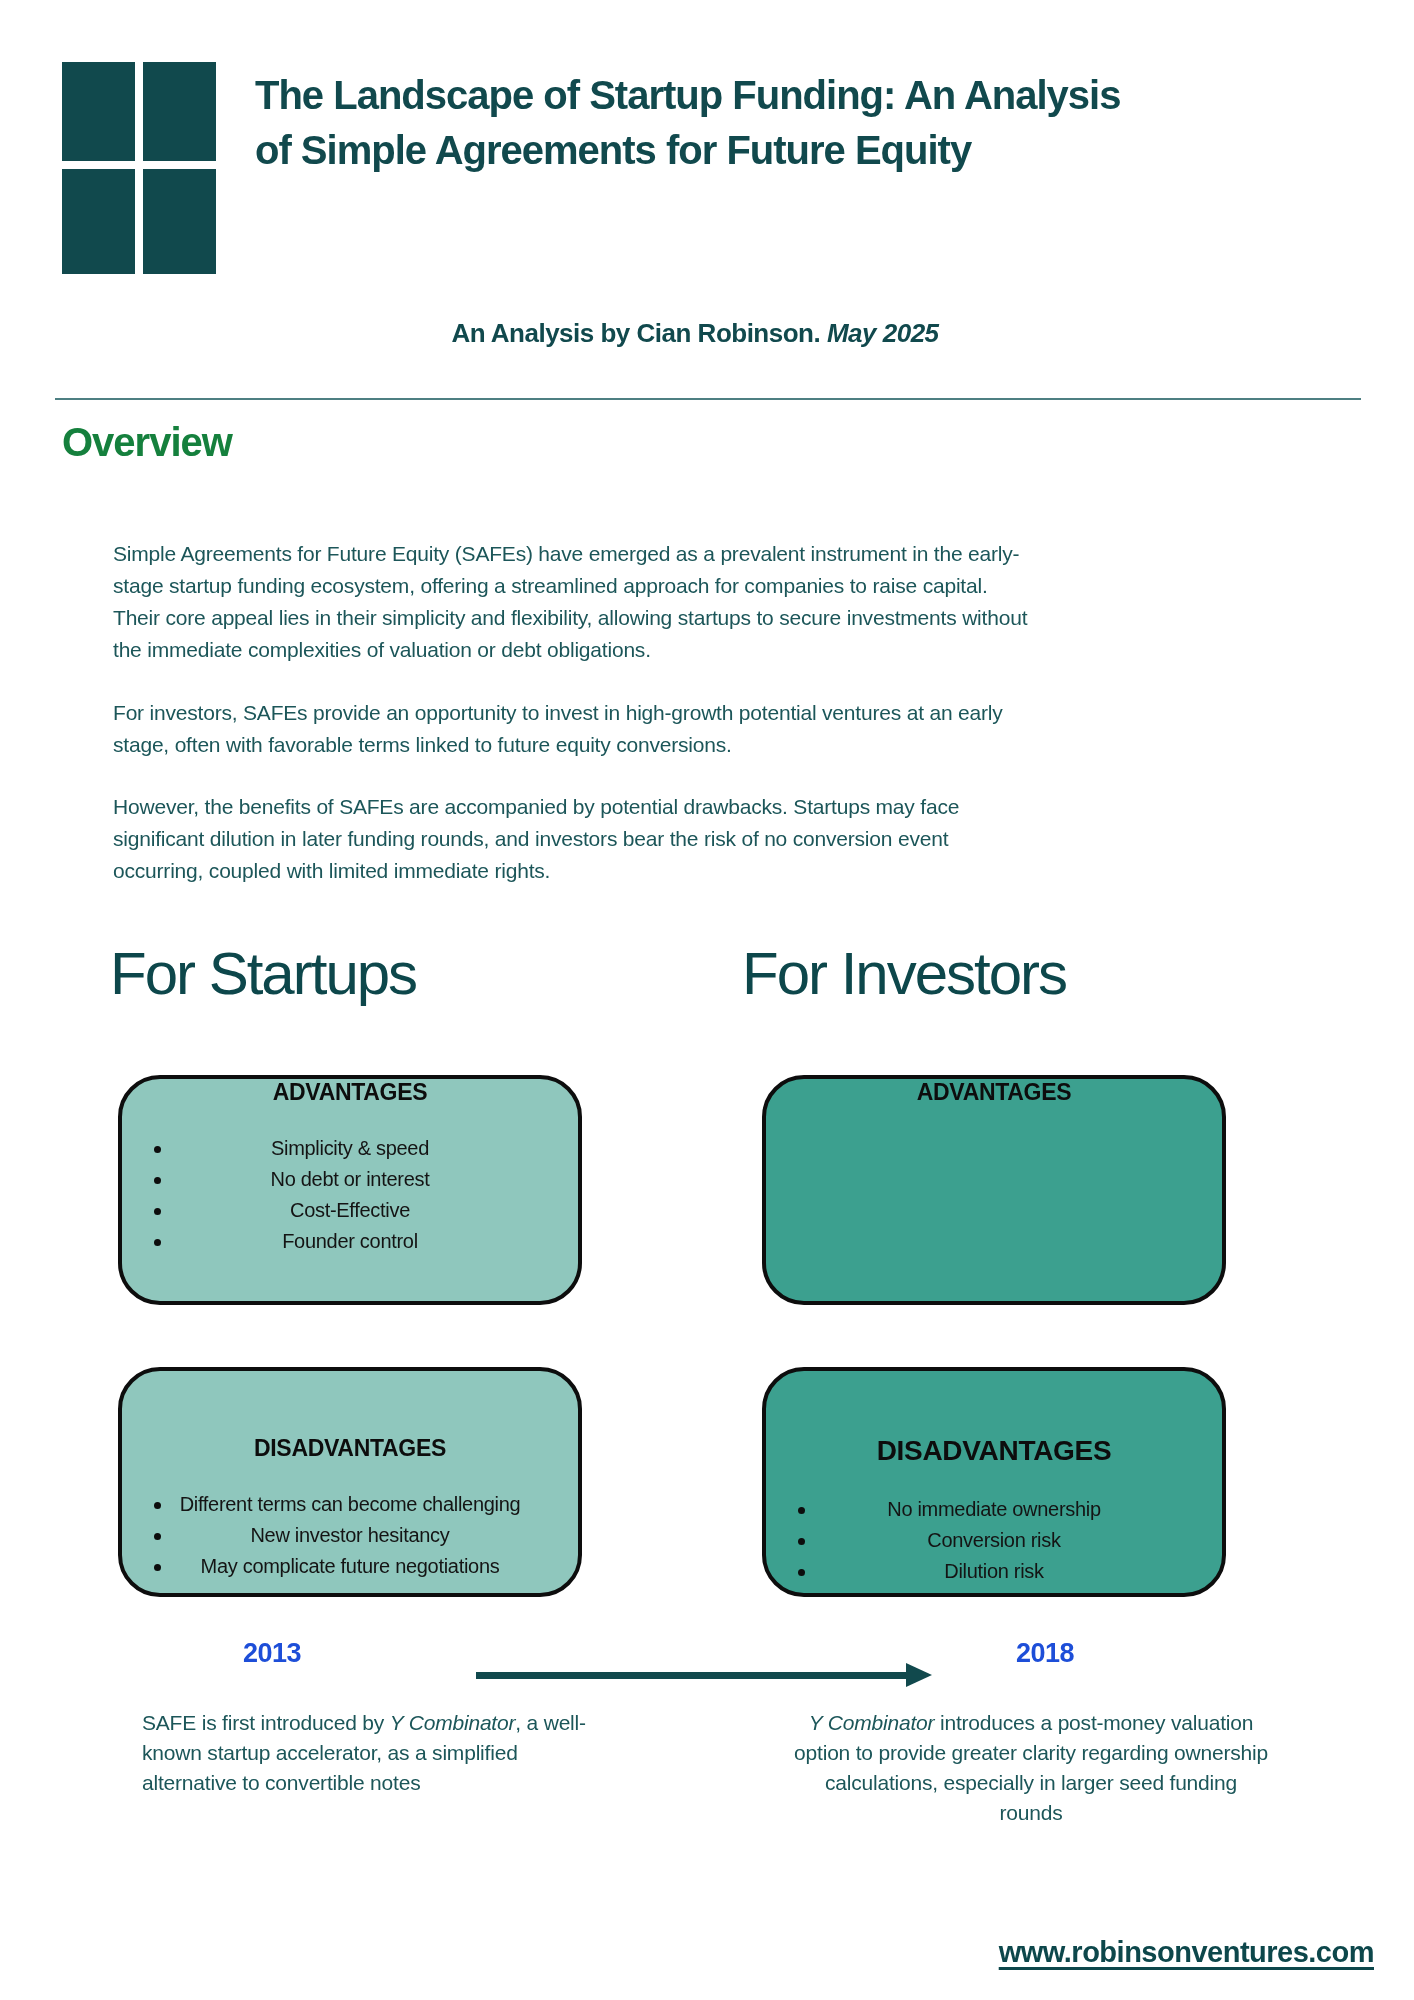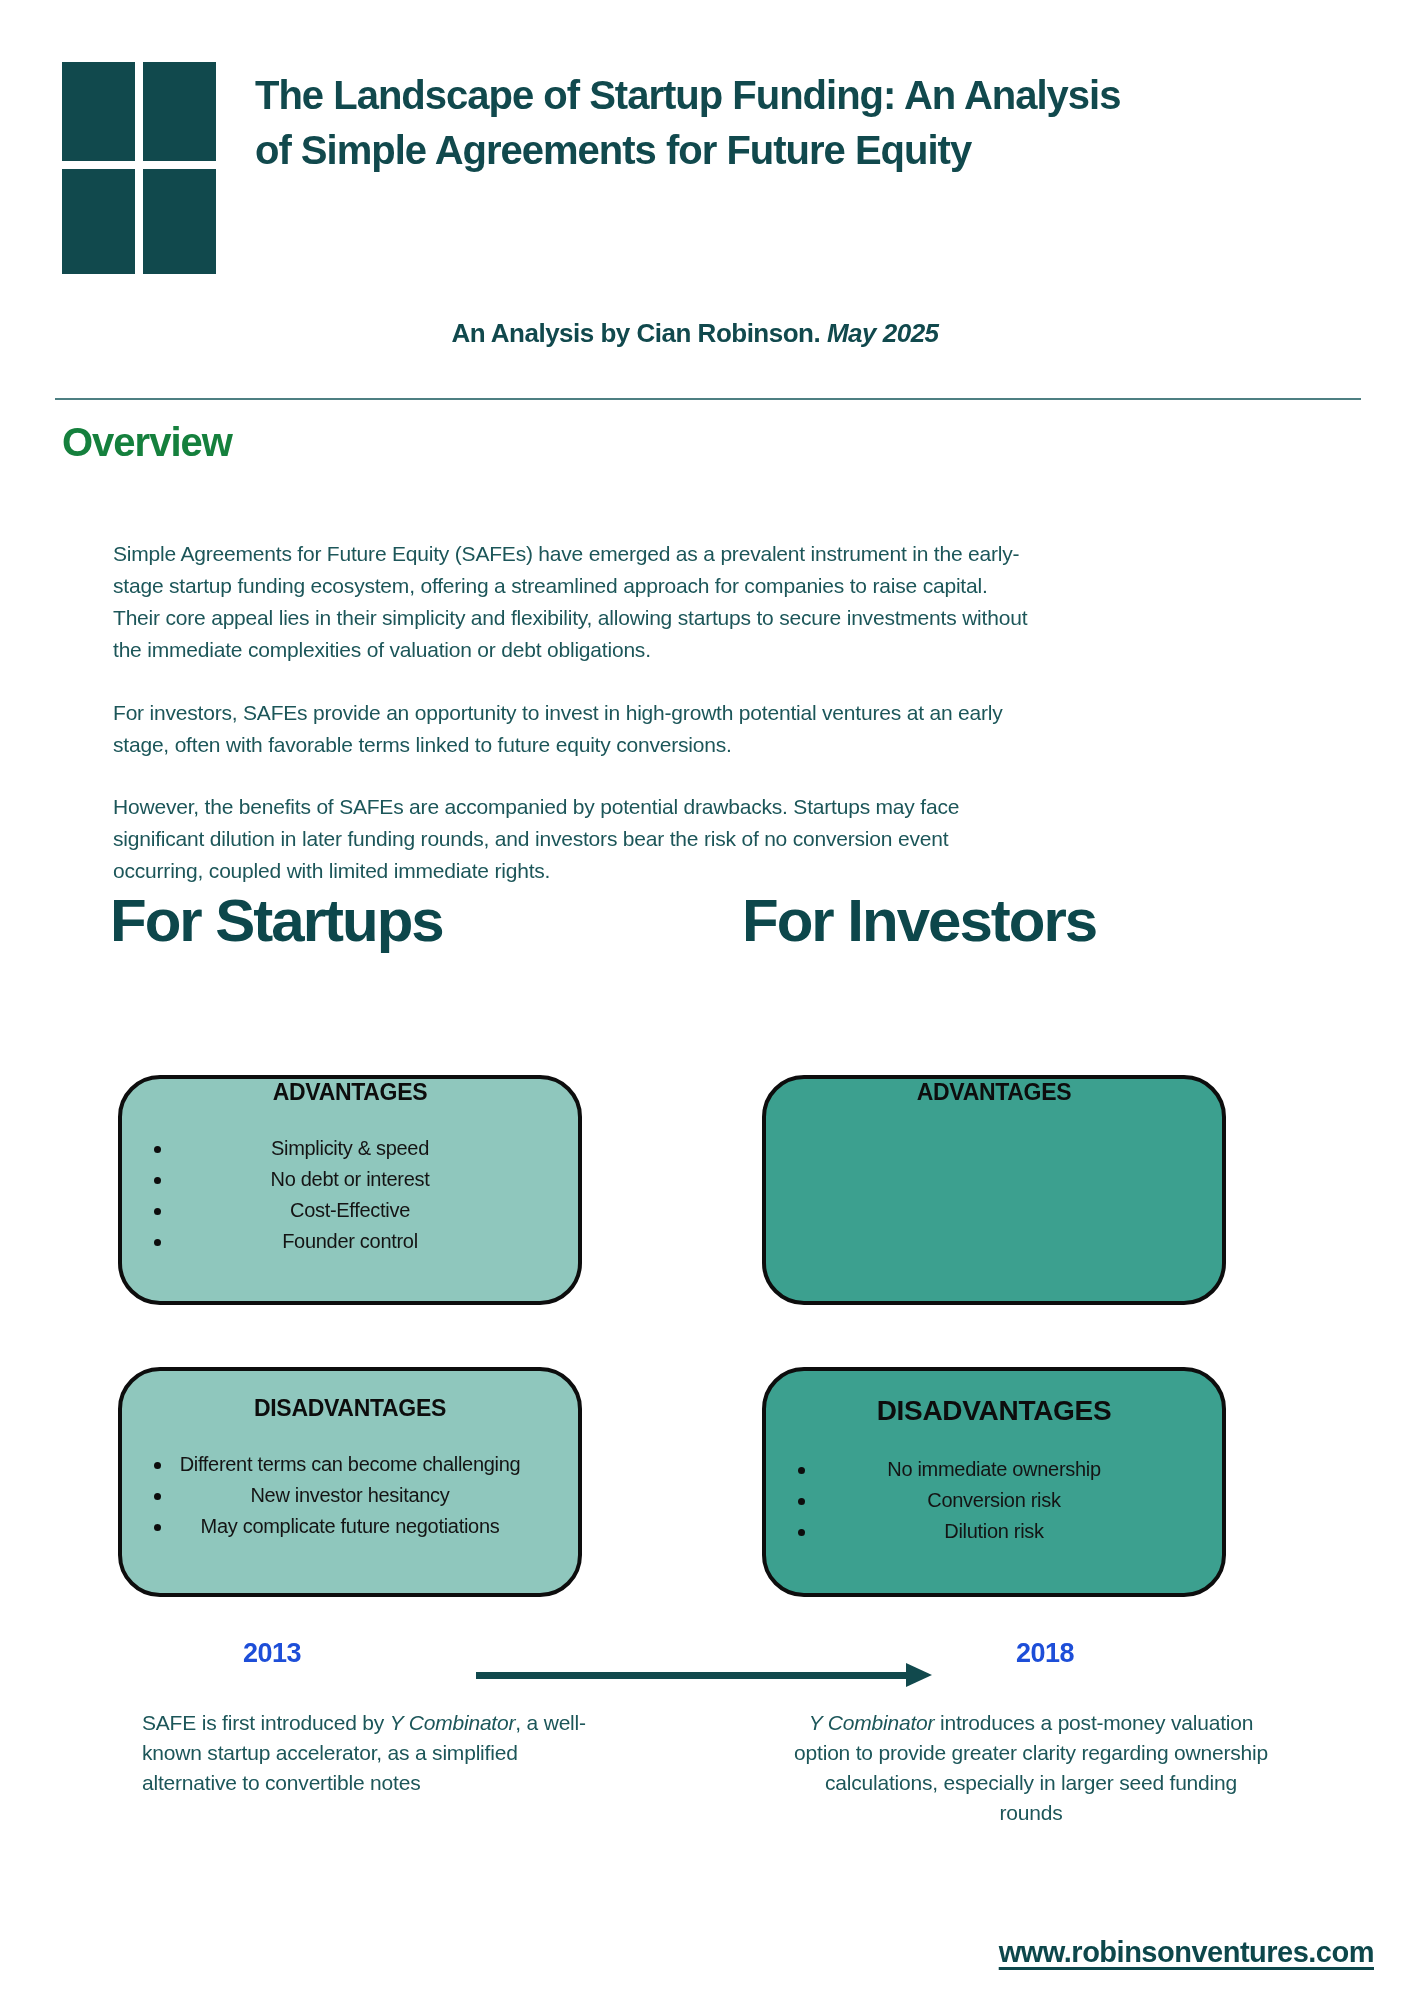--- a/index.html
+++ b/index.html
@@ -55,42 +55,42 @@
   .overview-body {
     position: absolute; left: 113px; top: 522px; width: 924px;
     font-size: 21px; line-height: 1.52; color: #1c5659;
     letter-spacing: -0.2px;
     margin-top: 16px;
   }
   .overview-body p + p { margin-top: 31px; }
 
   
   .col-heading {
-    position: absolute; top: 886px;
-    font-size: 60px; font-weight: bold; letter-spacing: -2px;
+    position: absolute; top: 939px;
+    font-size: 60px; font-weight: normal; letter-spacing: -2px;
     color: #0d474b;
   }
   .col-heading.startups { left: 110px; }
   .col-heading.investors { left: 742px; }
 
   
   .box {
     position: absolute;
     width: 464px; height: 230px;
     border: 4px solid #0d0d0d;
     border-radius: 42px;
     color: #141414;
   }
   .box.light { background: #8fc7bd; }
   .box.dark  { background: #3ca08f; }
   .box.r1 { top: 1075px; }
   .box.r2 { top: 1367px; }
   .box.c1 { left: 118px; }
   .box.c2 { left: 762px; }
-  .box.r2 { padding-top: 24px; }
+  .box.r2 { padding-top: 64px; }
 
   .box-title {
     text-align: center;
     font-size: 23px; font-weight: bold; letter-spacing: -0.3px;
     color: #0d0d0d;
   }
   .box-title.big { font-size: 28px; }
 
   .box-list { list-style: none; margin-top: 27px; }
   .box-list li {

